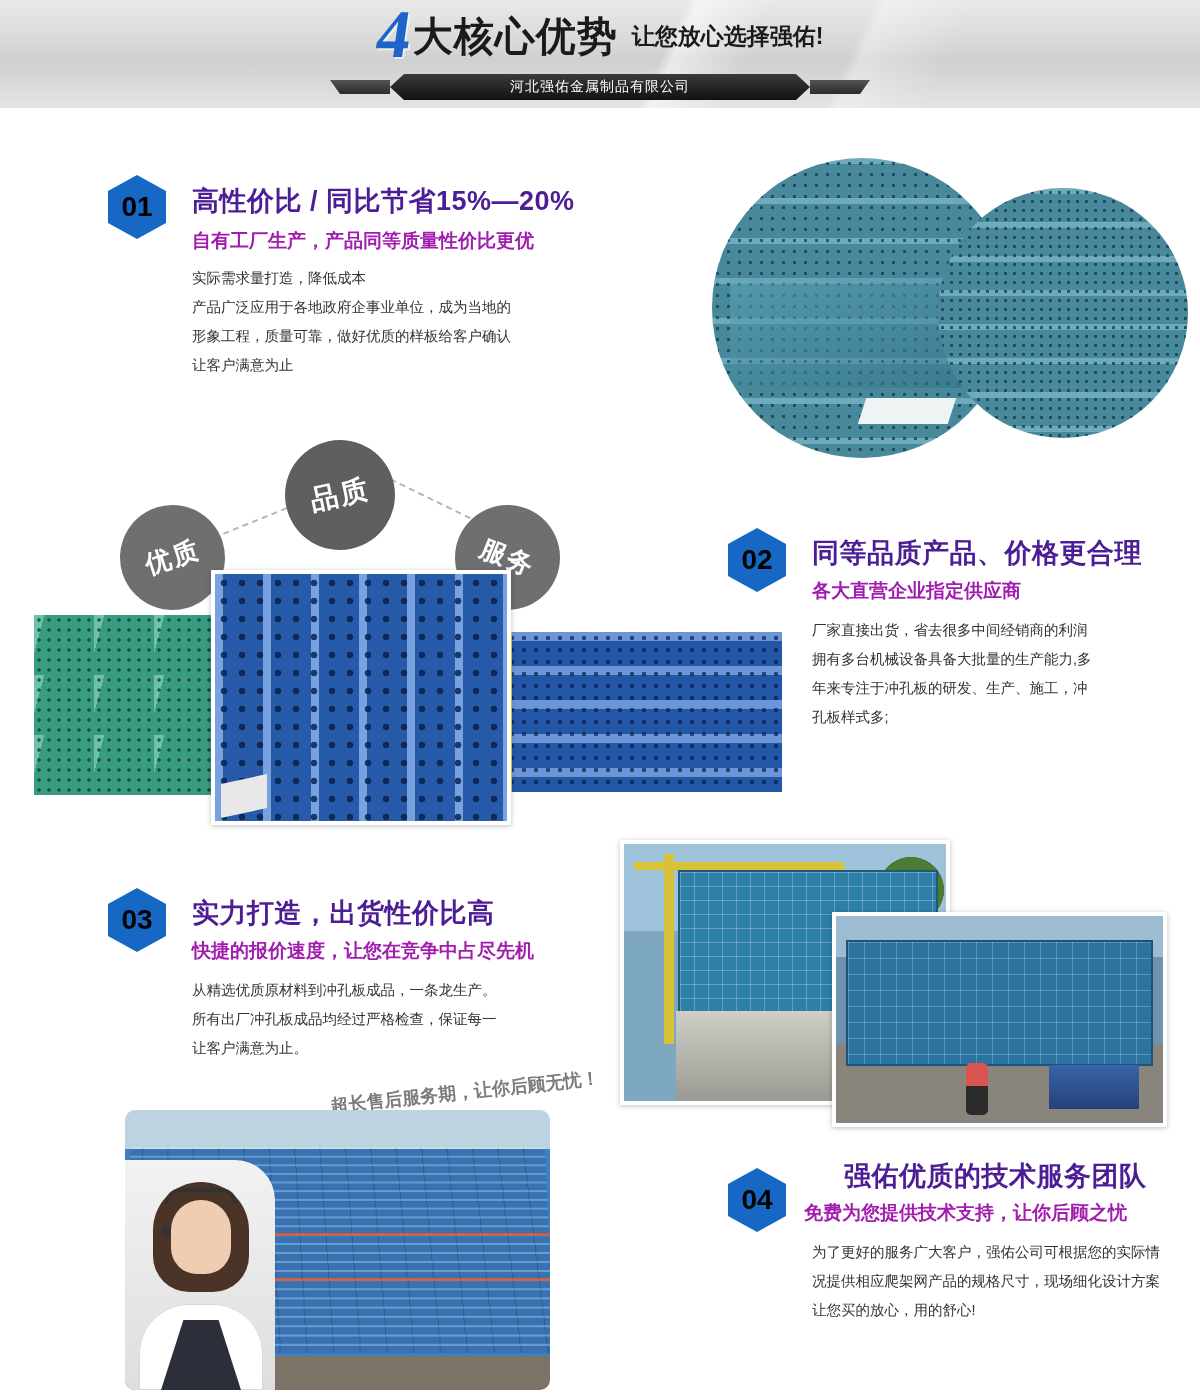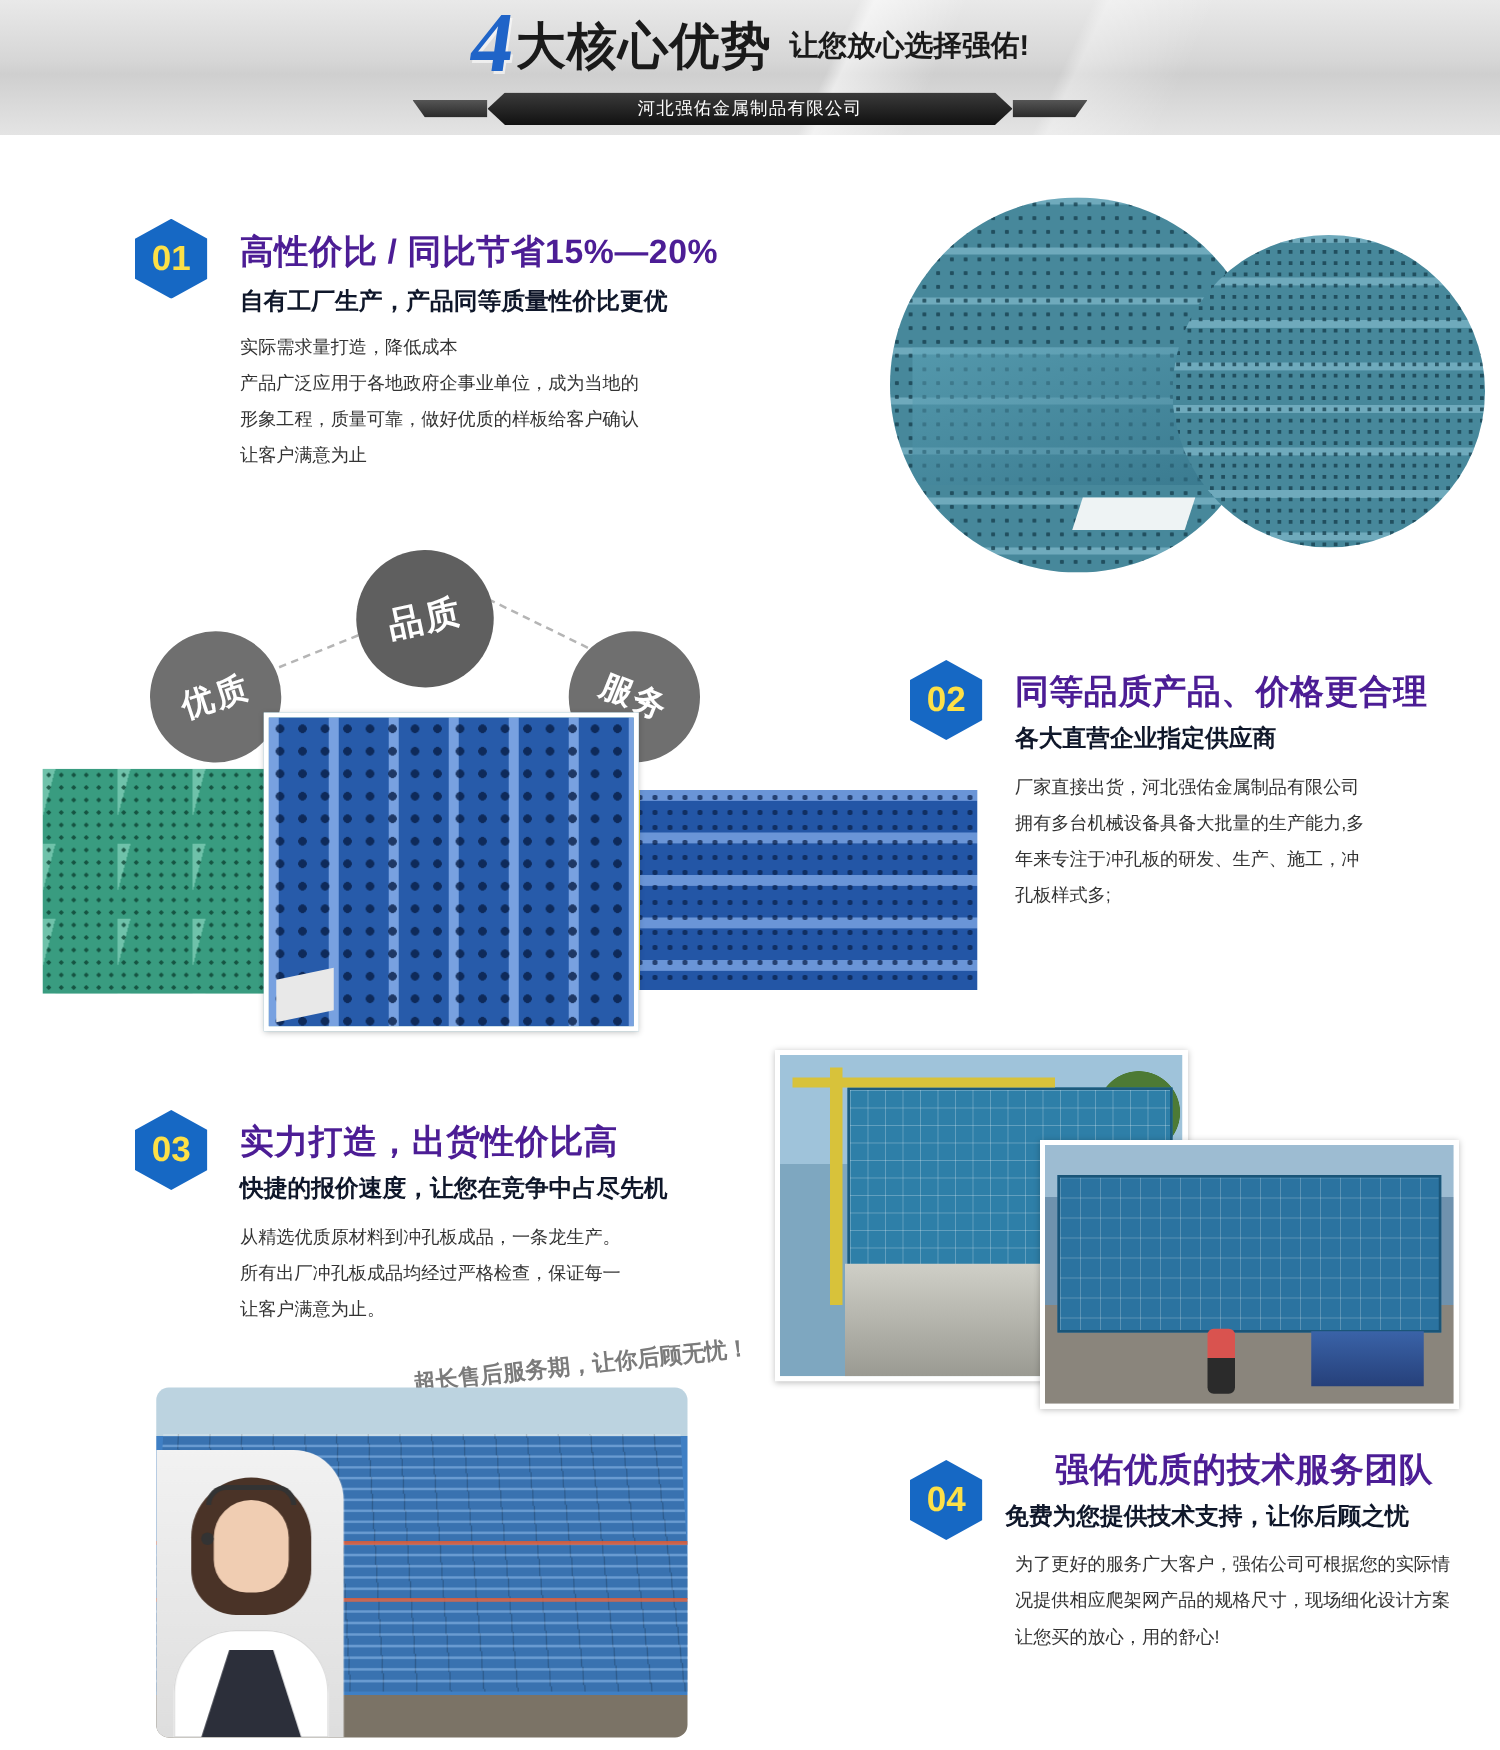--- a/index.html
+++ b/index.html
@@ -56,29 +56,29 @@
   }
   .head-bar-l { left: 330px; width: 60px; clip-path: polygon(0 0,100% 0,100% 100%,10px 100%); }
   .head-bar-r { right: 330px; width: 60px; clip-path: polygon(0 0,100% 0,calc(100% - 10px) 100%,0 100%); }
 
   
   .num-badge {
     position: absolute; width: 58px; height: 64px;
     background: #1668c4;
     clip-path: polygon(50% 0, 100% 25%, 100% 75%, 50% 100%, 0 75%, 0 25%);
     display: flex; align-items: center; justify-content: center;
-    color: #fde047; font-size: 28px; font-weight: bold;
+    color: #000000; font-size: 28px; font-weight: bold;
     font-family: "Liberation Sans", sans-serif;
   }
   .title-main {
     position: absolute; font-size: 27px; font-weight: bold; color: #4c1d95;
     letter-spacing: .5px; white-space: nowrap;
   }
   .title-sub {
-    position: absolute; font-size: 19px; font-weight: bold; color: #0f172a;
+    position: absolute; font-size: 19px; font-weight: bold; color: #a21caf;
     white-space: nowrap;
   }
   .body-text {
     position: absolute; font-size: 14.5px; color: #333; line-height: 29px;
   }
   .body-text p { white-space: nowrap; }
 
   
   .photo { position: absolute; overflow: hidden; background: #6aa7bd; }
   .frame-white { border: 4px solid #fff; box-shadow: 0 1px 5px rgba(0,0,0,.25); }
@@ -275,21 +275,21 @@
     <div class="perf-blue"></div>
     <div style="position:absolute;left:6px;bottom:8px;width:46px;height:34px;background:#e8e8e8;transform:skewY(-12deg);"></div>
   </div>
 
   <div class="num-badge" style="left:728px; top:528px;">
     <span>02</span>
   </div>
   <div class="title-main" style="left:812px; top:535px;">同等品质产品、价格更合理</div>
   <div class="title-sub" style="left:812px; top:578px;">各大直营企业指定供应商</div>
   <div class="body-text" style="left:812px; top:616px;">
-    <p>厂家直接出货，河北强佑金属制品有限公司</p>
+    <p>厂家直接出货，省去很多中间经销商的利润</p>
     <p>拥有多台机械设备具备大批量的生产能力,多</p>
     <p>年来专注于冲孔板的研发、生产、施工，冲</p>
     <p>孔板样式多;</p>
   </div>
 
   <div class="num-badge" style="left:108px; top:888px;">
     <span>03</span>
   </div>
   <div class="title-main" style="left:192px; top:895px;">实力打造，出货性价比高</div>
   <div class="title-sub" style="left:192px; top:938px;">快捷的报价速度，让您在竞争中占尽先机</div>

